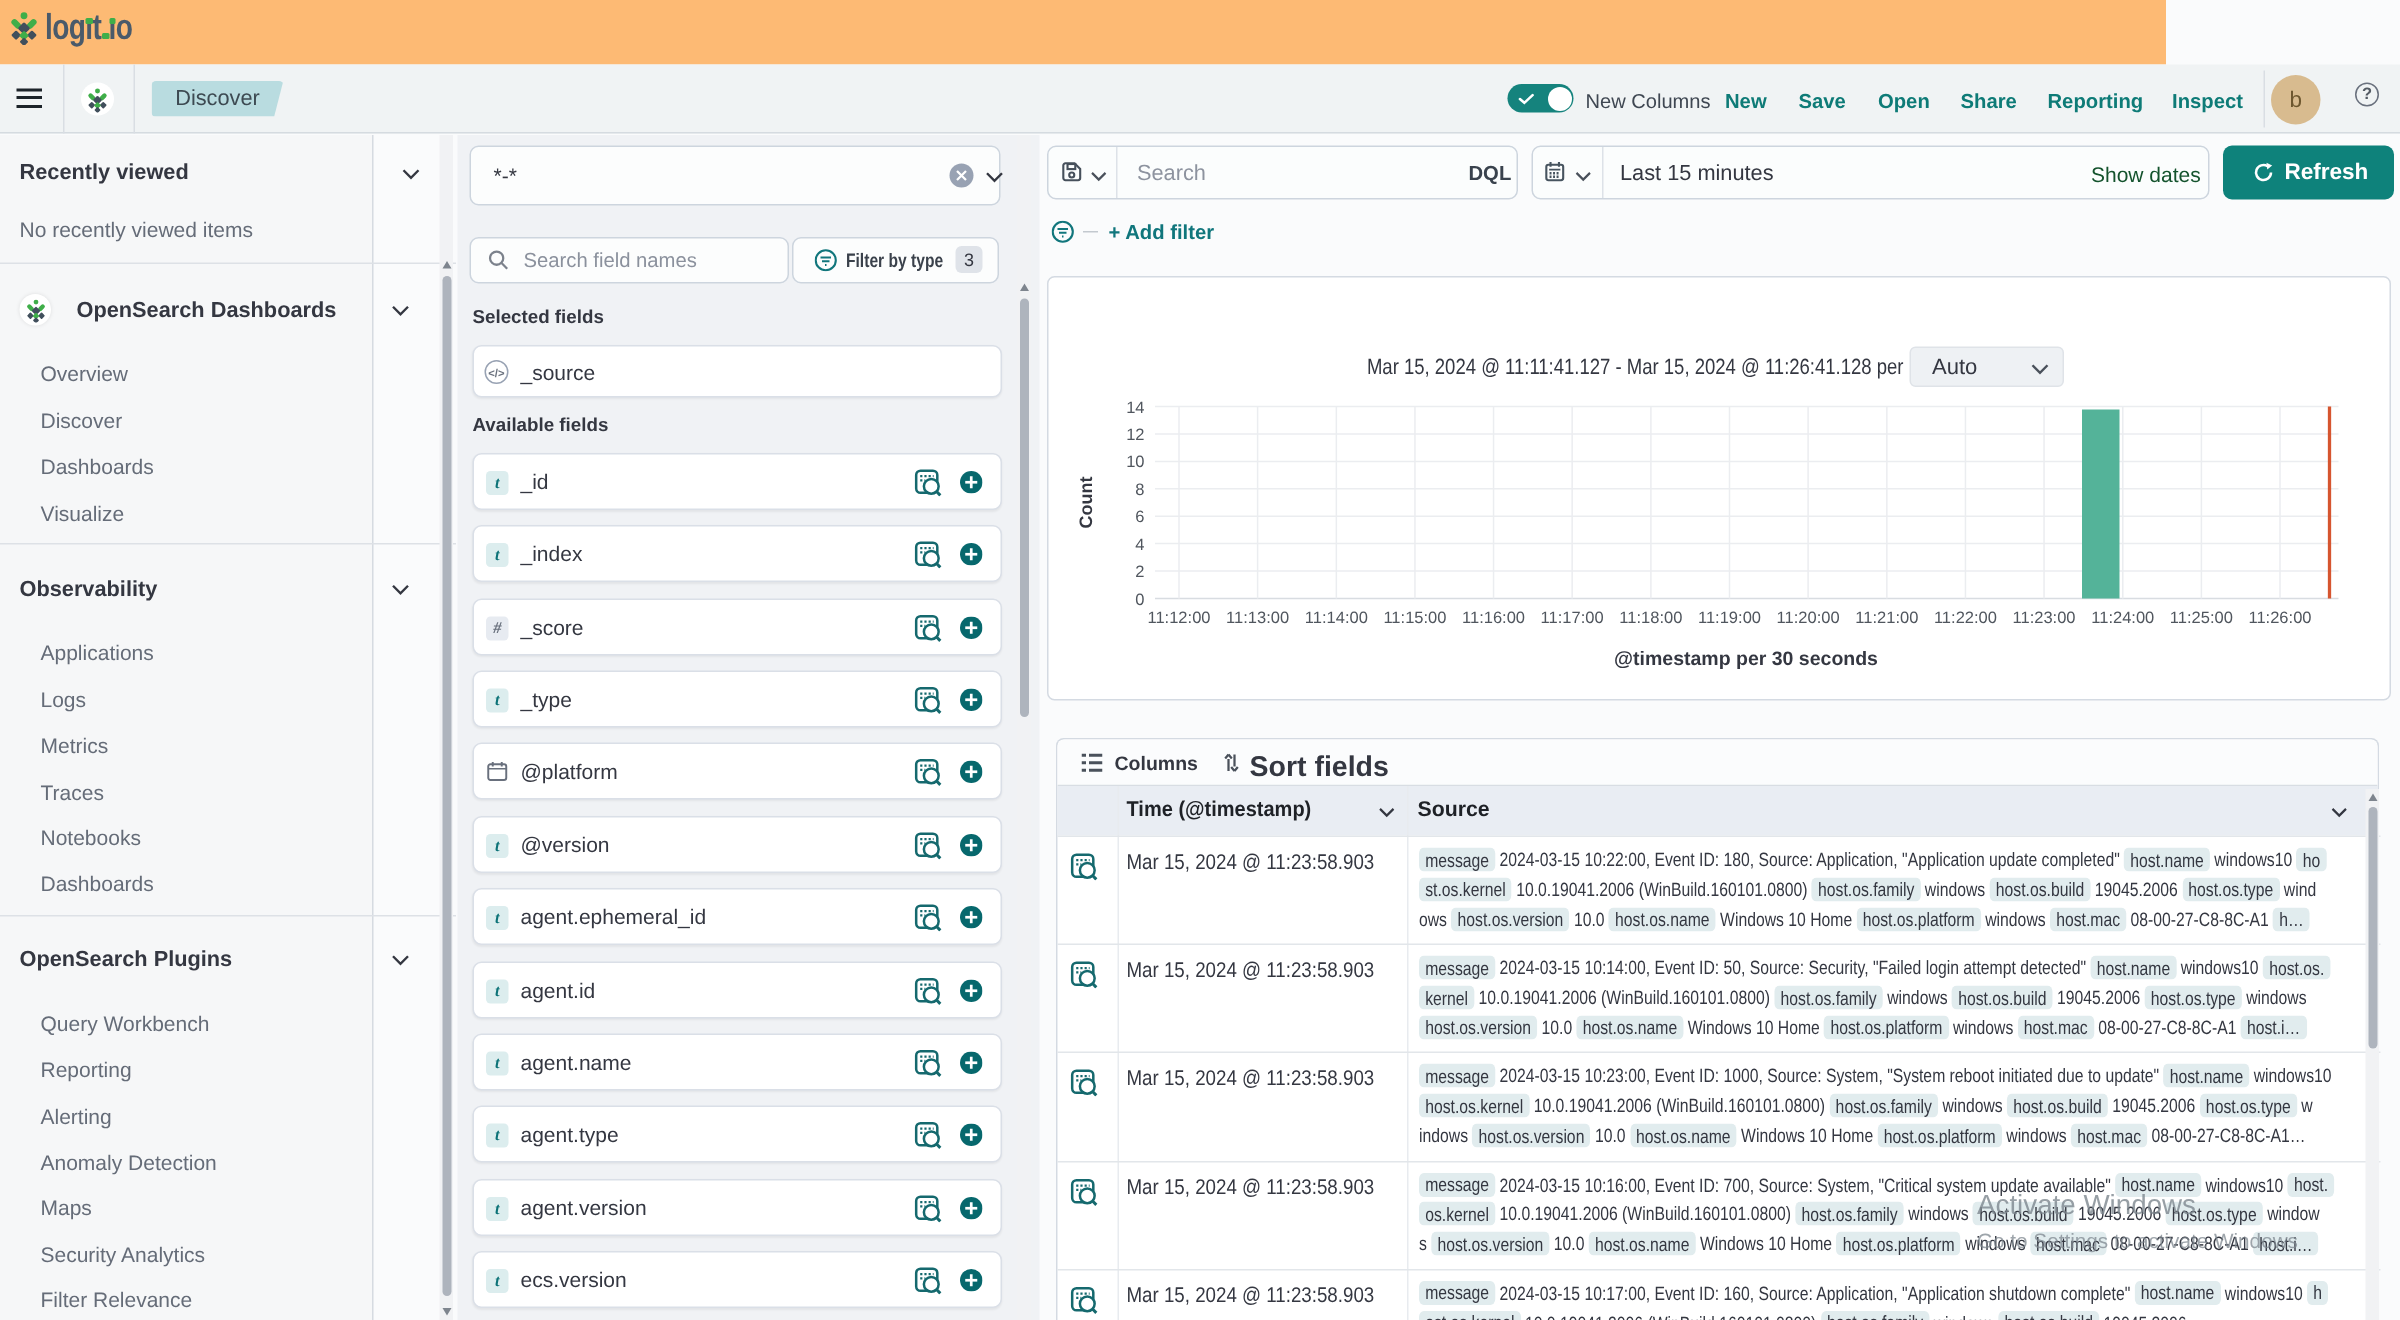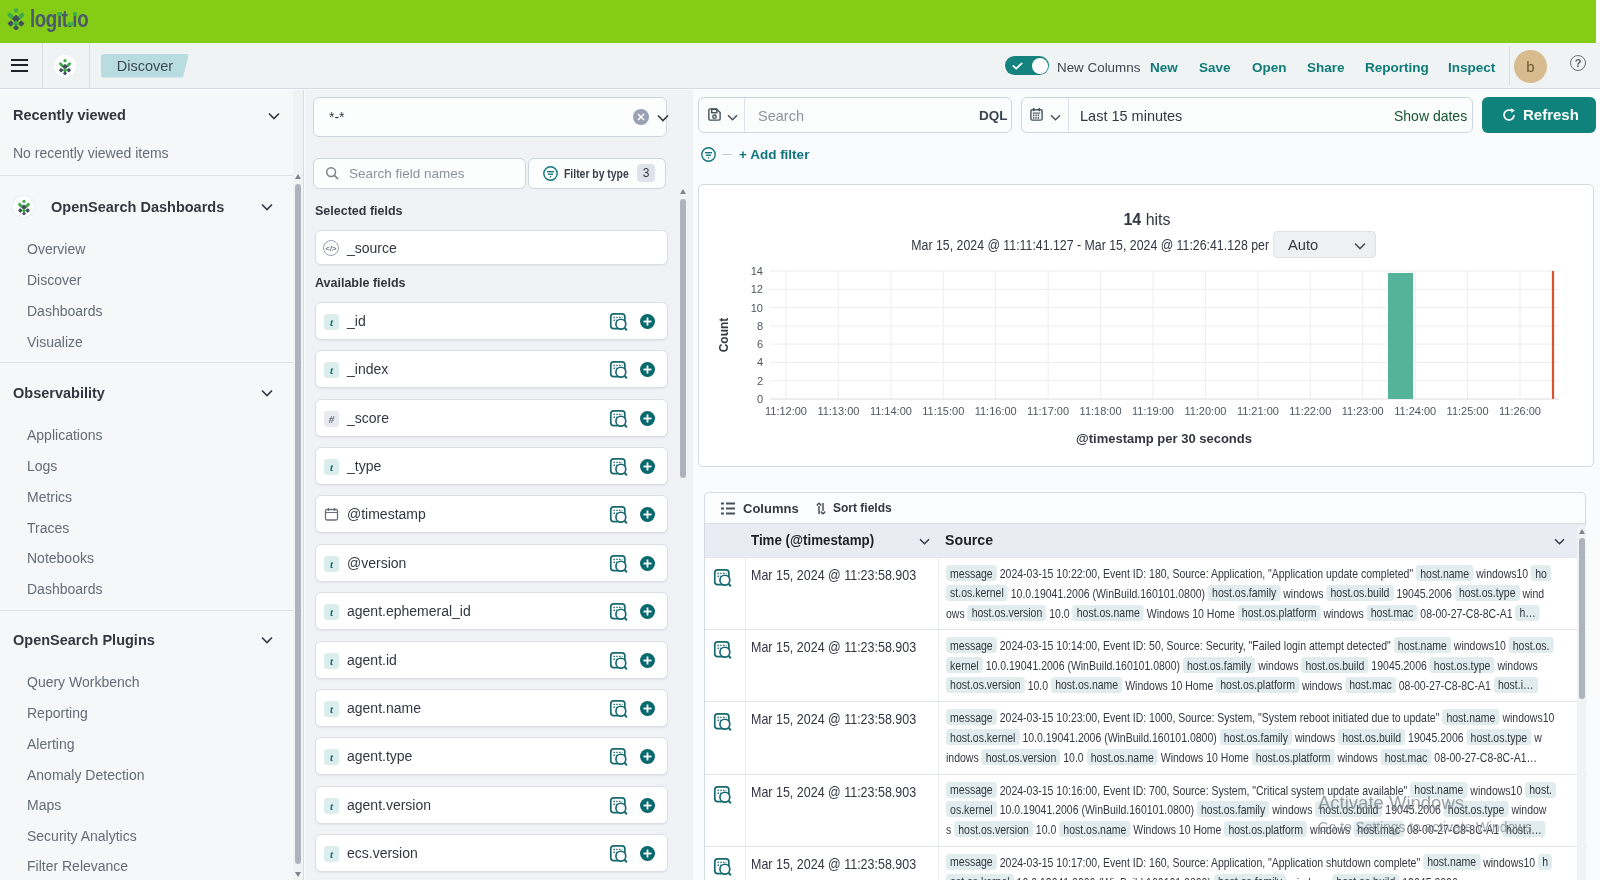--- a/index.html
+++ b/index.html
@@ -1,33 +1,33 @@
 <!DOCTYPE html>
 <html><head>
 <meta charset="utf-8">
 <style>
 * { margin:0; padding:0; box-sizing:border-box; }
 html,body { width:1600px; height:880px; overflow:hidden; font-family:"Liberation Sans", sans-serif; background:#fafbfc; }
 .abs { position:absolute; }
 
-#topbar { position:absolute; left:0; top:0; width:1596px; height:43px; background:#84cc16; }
+#topbar { position:absolute; left:0; top:0; width:1444px; height:43px; background:#fdba74; }
 #logotext { position:absolute; left:30px; top:7px; font-size:24px; line-height:1; font-weight:bold; color:#4a5a6a; letter-spacing:-0.5px; transform:scaleX(0.78); transform-origin:0 0; }
 .greendot { position:absolute; background:#3fae49; }
 
 #navbar { position:absolute; left:0; top:43px; width:1600px; height:46px; background:#f0f3f4; border-bottom:1px solid #d5dbe0; }
 .vsep { position:absolute; top:0; width:1px; height:46px; background:#d9dee3; }
 #burger div { position:absolute; left:0; width:17px; height:2.2px; background:#1c2329; }
 #navlogo { position:absolute; left:54px; top:12px; width:22px; height:22px; background:#fff; border-radius:50%; }
 #tab { position:absolute; left:101px; top:10.5px; width:88px; height:24px; background:#b9dce0; clip-path:polygon(0 0,100% 0,93% 100%,0 100%); border-radius:3px; color:#3d4a52; font-size:14.5px; text-align:center; line-height:24px; }
 .toplink { position:absolute; top:16.5px; font-size:13.5px; font-weight:bold; color:#0e7b77; }
 #toggle { position:absolute; left:1005px; top:13px; width:44px; height:19px; background:#15837d; border-radius:10px; }
 #toggle .knob { position:absolute; right:1.5px; top:1.5px; width:16px; height:16px; background:#fff; border-radius:50%; }
 #avatar { position:absolute; left:1514px; top:7px; width:33px; height:33px; border-radius:50%; background:#d8bb8f; color:#6d572f; font-size:15px; text-align:center; line-height:33px; }
 
-#sidebar { position:absolute; left:0; top:90px; width:304px; height:790px; background:#f6f7f8; border-right:1px solid #d6dbe1; }
+#sidebar { position:absolute; left:0; top:90px; width:249px; height:790px; background:#f6f7f8; border-right:1px solid #d6dbe1; }
 .sbtitle { position:absolute; left:13px; font-size:14.5px; font-weight:bold; color:#343741; }
 .sblink { position:absolute; left:27px; font-size:14px; color:#656c78; }
 .sbhr { position:absolute; left:0; width:304px; height:1px; background:#dde1e6; }
 .chev { position:absolute; width:12px; height:12px; }
 
 #fields { position:absolute; left:305px; top:90px; width:388px; height:790px; background:#f0f2f5; }
 .fbox { position:absolute; background:#fcfdfd; border:1px solid #cdd5de; border-radius:6px; }
 .fcard { position:absolute; left:10px; width:353px; background:#fff; border:1px solid #dadfe7; border-radius:6px; box-shadow:0 1px 1.5px rgba(0,0,0,0.06); }
 .flabel { position:absolute; left:315px; font-size:12.5px; font-weight:bold; color:#343741; }
 .tbadge { position:absolute; left:8px; top:11px; width:15px; height:16px; border-radius:3px; font-size:11px; text-align:center; line-height:16px; }
@@ -271,21 +271,21 @@
 <div class="fcard" style="top:405.4px;height:38px">
       <div class="abs" style="left:8px;top:11px;width:15px;height:16px"></div>
       <svg class="abs" style="left:8px;top:11px" width="15" height="15" viewBox="0 0 15 15">
         <g fill="none" stroke="#69707d" stroke-width="1.3">
           <rect x="1.5" y="2.5" width="12" height="10.5" rx="1.5"></rect>
           <line x1="4.5" y1="1" x2="4.5" y2="4"></line>
           <line x1="10.5" y1="1" x2="10.5" y2="4"></line>
           <line x1="1.5" y1="5.5" x2="13.5" y2="5.5" stroke-width="1"></line>
         </g>
       </svg>
-      <div class="fname">@timestamp</div>
+      <div class="fname">@platform</div>
       <svg class="ficon" width="19" height="19" viewBox="0 0 17 17">
         <use href="#inspect"></use>
       </svg>
       <svg class="fplus" width="15" height="15" viewBox="0 0 15 15">
         <use href="#pluscirc"></use>
       </svg>
     </div>
 <div class="fcard" style="top:453.8px;height:38px">
       <div class="tbadge t-t">t</div>
       <div class="fname">@version</div>
@@ -385,21 +385,20 @@
     <path d="M12 7 A5 5 0 1 1 9.7 2.8" fill="none" stroke="#fff" stroke-width="1.7"></path>
     <path d="M9 0.5 L12.8 2.3 L9.5 5z" fill="#fff"></path>
   </svg>
 <div class="abs" style="left:1523px;top:106px;font-size:15px;font-weight:bold;color:#fff">Refresh</div>
 <svg class="abs" style="left:701px;top:147px" width="15" height="15" viewBox="0 0 15 15">
     <use href="#filtercirc"></use>
   </svg>
 <div class="abs" style="left:722px;top:153.5px;width:10px;height:1.6px;background:#c3c9cf"></div>
 <div class="abs" style="left:739px;top:147px;font-size:13.5px;font-weight:bold;color:#10767c">+ Add filter</div>
 <div id="hist">
-<div class="abs" style="left:0;top:26px;width:896px;text-align:center;font-size:16px;color:#343741"><b>14</b> hits</div>
 <div class="abs" style="left:0;top:52px;width:570px;text-align:right;font-size:14.7px;color:#343741;transform:scaleX(0.84);transform-origin:100% 0">Mar 15, 2024 @ 11:11:41.127 - Mar 15, 2024 @ 11:26:41.128 per</div>
 <div class="abs" style="left:574px;top:46px;width:103px;height:27px;background:#eef1f4;border:1px solid #dfe3e8;border-radius:4px"></div>
 <div class="abs" style="left:589px;top:51.5px;font-size:14.7px;color:#343741">Auto</div>
 <svg class="abs" style="left:655px;top:56px" width="12" height="10" viewBox="0 0 12 10">
       <polyline points="1,2.5 6,7.5 11,2.5" fill="none" stroke="#4a515b" stroke-width="1.6"></polyline>
     </svg>
 <svg class="abs" style="left:0;top:0" width="896" height="281" viewBox="0 0 896 281">
       <line x1="71" y1="86.0" x2="860" y2="86.0" stroke="#ebedf0" stroke-width="1"></line>
       <line x1="71" y1="104.3" x2="860" y2="104.3" stroke="#ebedf0" stroke-width="1"></line>
       <line x1="71" y1="122.6" x2="860" y2="122.6" stroke="#ebedf0" stroke-width="1"></line>
@@ -464,21 +463,21 @@
         <rect x="5" y="10.5" width="9" height="2"></rect>
       </g>
     </svg>
 <div class="abs" style="left:38px;top:8px;font-size:13px;font-weight:bold;color:#343741">Columns</div>
 <svg class="abs" style="left:110px;top:8px" width="12" height="15" viewBox="0 0 12 15">
       <g stroke="#4a515b" stroke-width="1.5" fill="none">
         <path d="M4 5 L4 13 M4 2 L1.8 4.6 M4 2 L6.2 4.6"></path>
         <path d="M8 2 L8 10 M8 13 L5.8 10.4 M8 13 L10.2 10.4"></path>
       </g>
     </svg>
-<div class="abs" style="left:128px;top:8px;font-size:12px;font-weight:bold;color:#343741">Sort fields</div>
+<div class="abs" style="left:128px;top:8px;font-size:19px;font-weight:bold;color:#343741">Sort fields</div>
 <div class="abs" style="left:0;top:31px;width:880px;height:33px;background:#e9edf3"></div>
 <div class="abs" style="left:46px;top:39px;font-size:14.2px;font-weight:bold;color:#1e2126;transform:scaleX(0.94);transform-origin:0 0">Time (@timestamp)</div>
 <svg class="abs" style="left:214px;top:44px" width="11" height="9" viewBox="0 0 12 10">
       <polyline points="1,2.5 6,7.5 11,2.5" fill="none" stroke="#343741" stroke-width="1.6"></polyline>
     </svg>
 <div class="abs" style="left:240px;top:39px;font-size:14.2px;font-weight:bold;color:#1e2126">Source</div>
 <svg class="abs" style="left:849px;top:44px" width="11" height="9" viewBox="0 0 12 10">
       <polyline points="1,2.5 6,7.5 11,2.5" fill="none" stroke="#343741" stroke-width="1.6"></polyline>
     </svg>
 <div class="colline" style="left:40px;top:31px;height:357px"></div>

